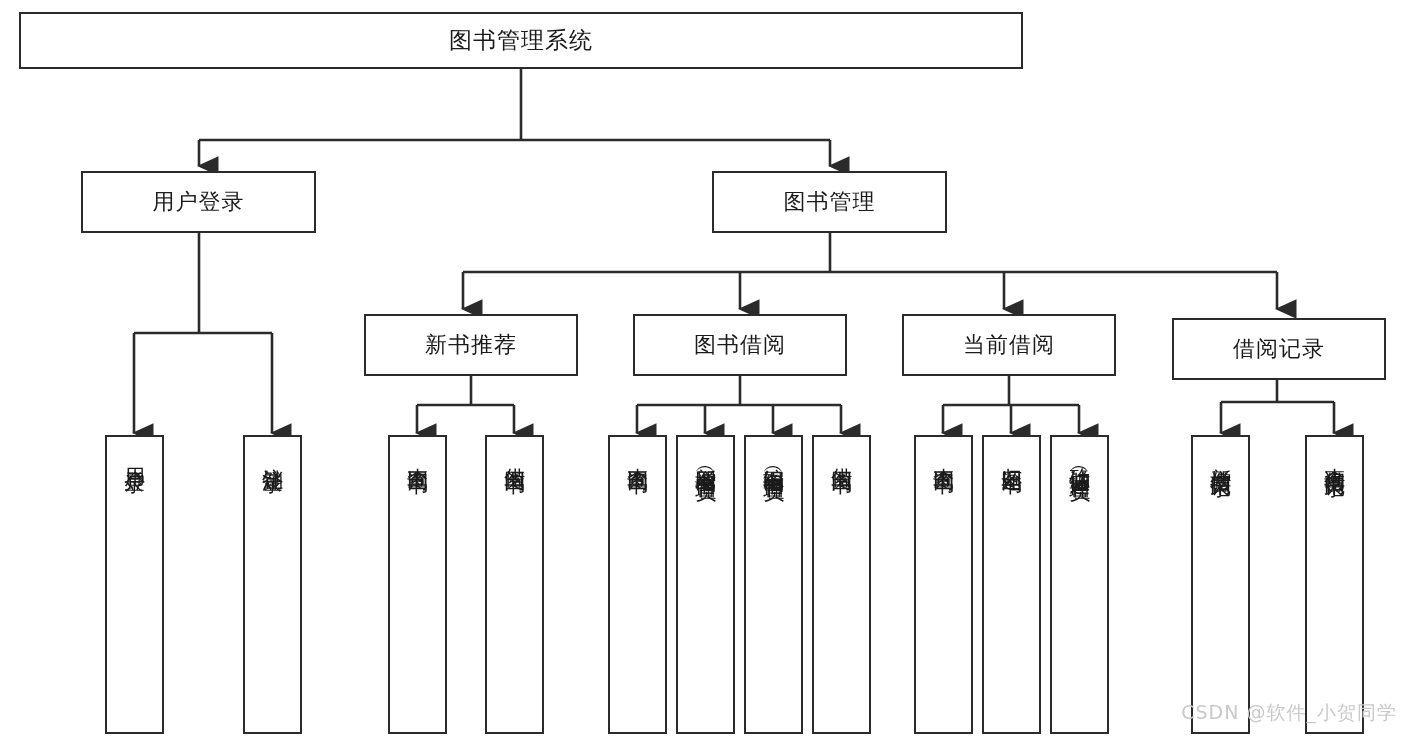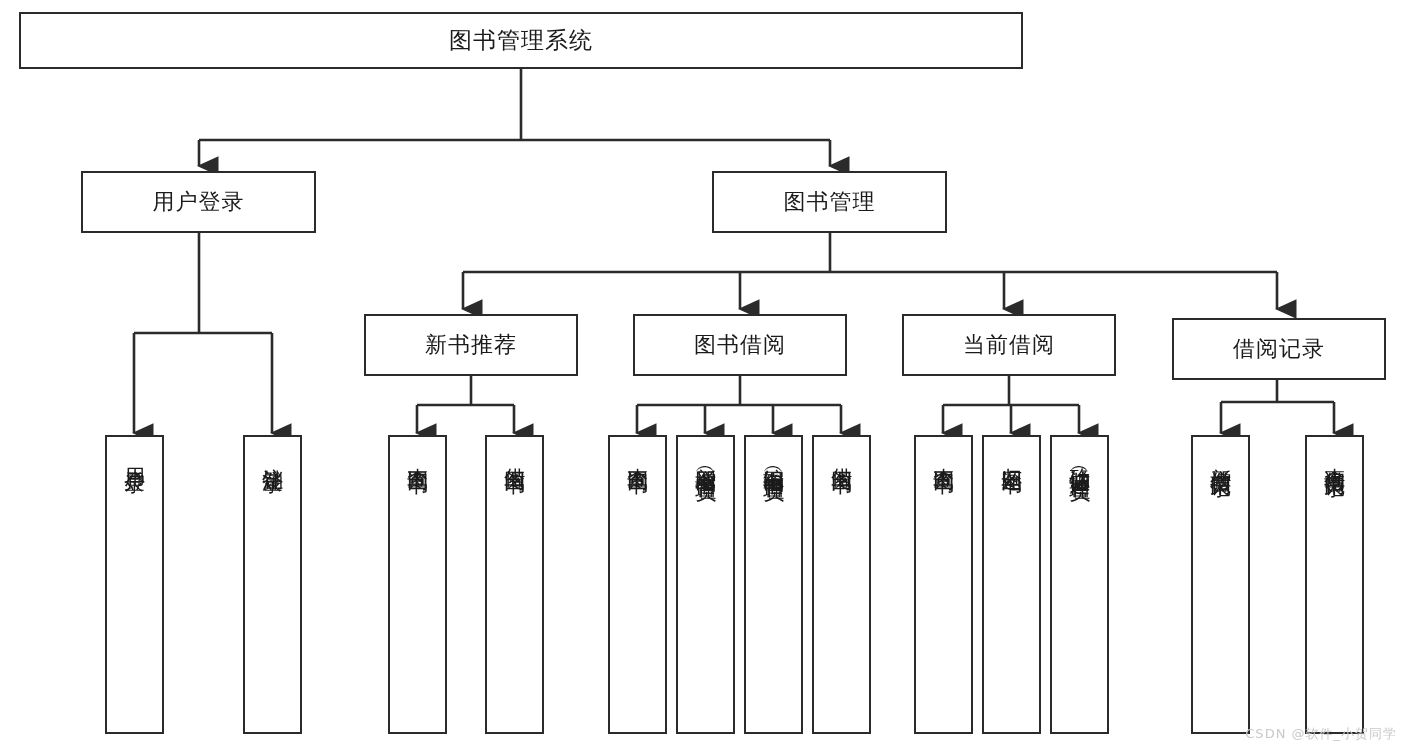--- a/index.html
+++ b/index.html
@@ -48,22 +48,22 @@
     text-orientation:upright;
     line-height:1.06;
     letter-spacing:2px;
     white-space:nowrap;
     display:block;
   }
   .node.root{font-size:23px;}
   .watermark{
     position:absolute;
     right:8px;
-    bottom:4px;
-    font-size:13px;
+    bottom:21px;
+    font-size:19px;
     color:#c9c9c9;
     letter-spacing:1px;
     white-space:nowrap;
     z-index:5;
     font-family:"DejaVu Sans","Liberation Sans",sans-serif;
   }
 </style>
 </head>
 <body>
 

